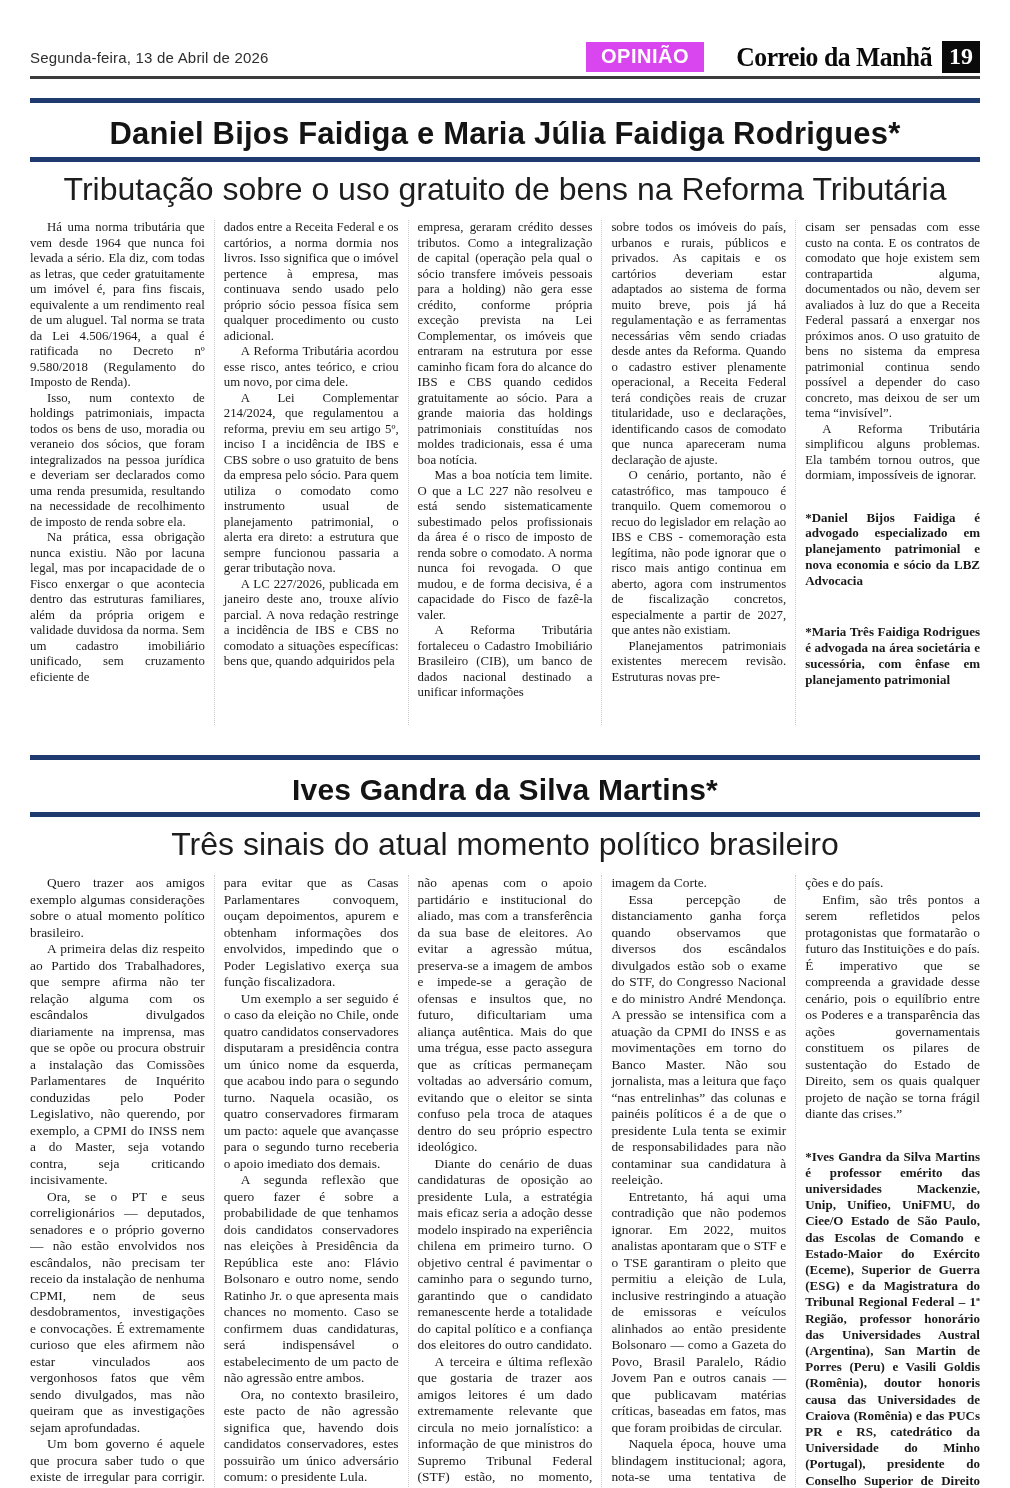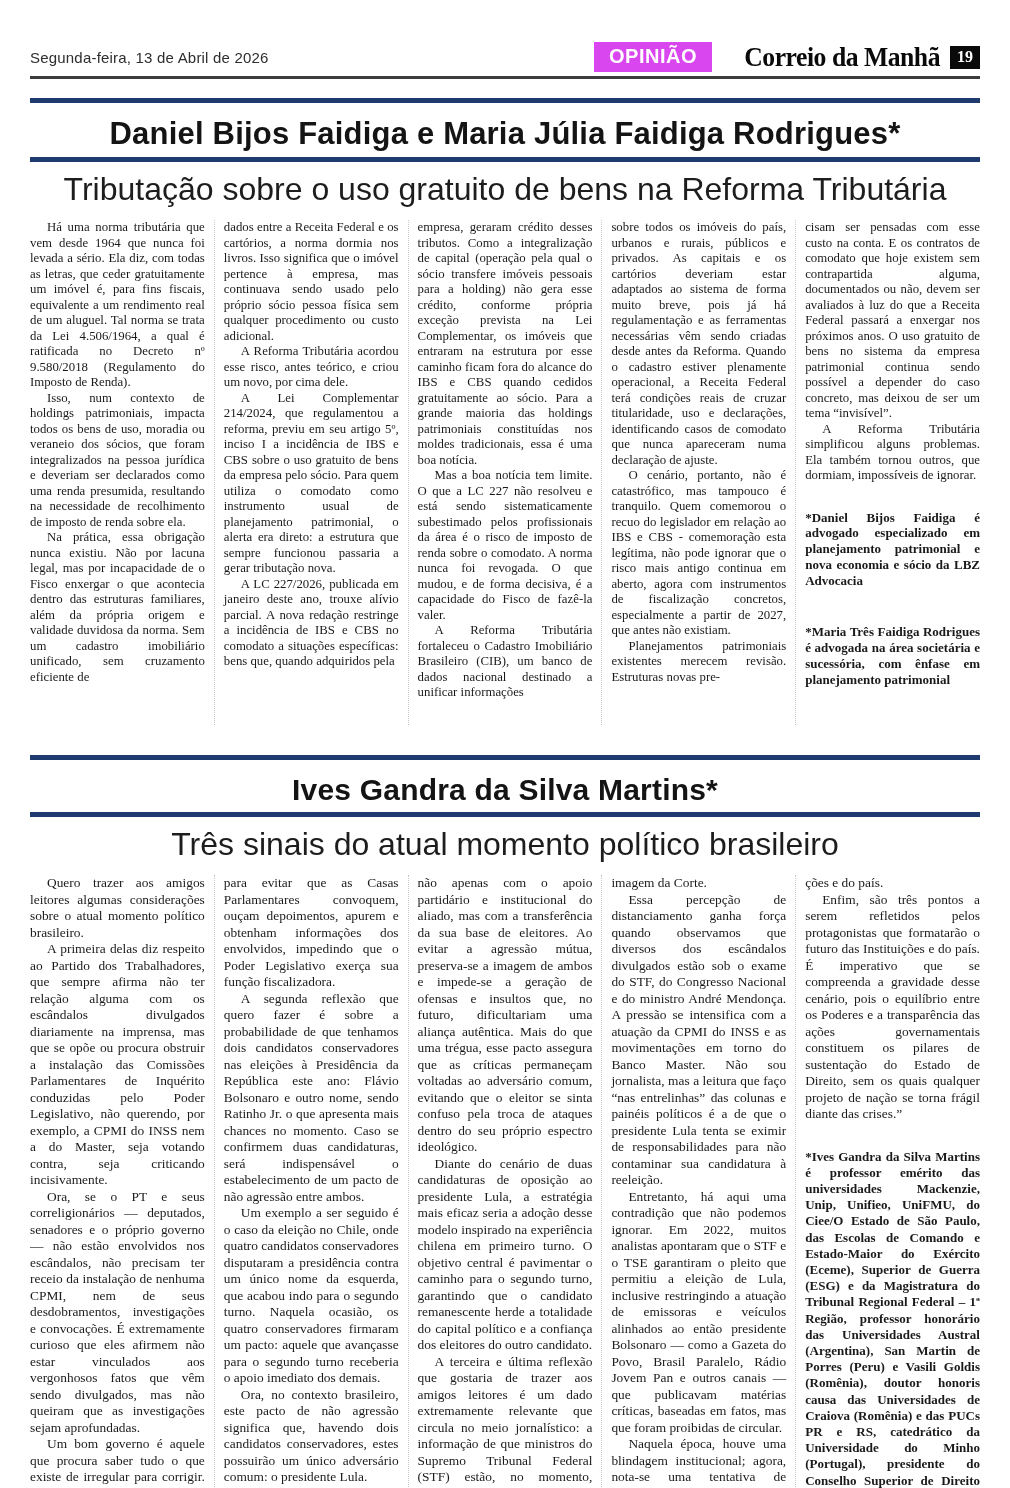--- a/index.html
+++ b/index.html
@@ -8,21 +8,21 @@
   .page{padding:44px 30px 0 30px;width:950px;}
 
   
   .topbar{display:flex;align-items:center;height:26px;}
   .date{flex:1;font-family:"Liberation Sans",sans-serif;font-size:15px;color:#2e2e2e;letter-spacing:.2px;}
   .section-box{background:#0a0a0a;color:#fff;font-family:"Liberation Sans",sans-serif;
                font-weight:bold;font-size:20px;letter-spacing:.5px;padding:3px 15px 4px;margin-right:22px;}
   .masthead{font-family:"Liberation Serif",serif;font-weight:bold;font-size:27px;color:#0a0a0a;
             letter-spacing:-0.5px;transform:scaleX(.95);transform-origin:right;}
   .pagenum-box{background:#0f0f0f;color:#fff;font-family:"Liberation Serif",serif;font-weight:bold;
-               font-size:16px;padding:2px 7px 3px;margin-left:10px;}
+               font-size:24px;padding:2px 7px 3px;margin-left:10px;}
   .toprule{height:3px;background:#3c3c3c;margin-top:6px;}
 
   
   .article{margin-top:19px;}
   .article.second{margin-top:30px;}
   .bar{height:5px;}
   .byline{font-family:"Liberation Sans",sans-serif;font-weight:bold;text-align:center;
           color:#141414;font-size:31px;padding:13px 0 5px;letter-spacing:.2px;}
   .article.second .byline{font-size:30px;}
   .art-title{font-family:"Liberation Sans",sans-serif;font-weight:500;text-align:center;
@@ -92,29 +92,29 @@
       </div>
   </div>
 
   <div class="article second">
     <div class="bar" style="background: rgb(30, 58, 110);"></div>
     <div class="byline">Ives Gandra da Silva Martins*</div>
     <div class="bar" style="background: rgb(30, 58, 110);"></div>
     <div class="art-title">Três sinais do atual momento político brasileiro</div>
     <div class="cols">
         <div class="col">
-          <p class="p-indent">Quero trazer aos amigos leitores algumas considerações sobre o atual momento político brasileiro.</p>
+          <p class="p-indent">Quero trazer aos amigos exemplo algumas considerações sobre o atual momento político brasileiro.</p>
           <p class="p-indent">A primeira delas diz respeito ao Partido dos Trabalhadores, que sempre afirma não ter relação alguma com os escândalos divulgados diariamente na imprensa, mas que se opõe ou procura obstruir a instalação das Comissões Parlamentares de Inquérito conduzidas pelo Poder Legislativo, não querendo, por exemplo, a CPMI do INSS nem a do Master, seja votando contra, seja criticando incisivamente.</p>
           <p class="p-indent">Ora, se o PT e seus correligionários — deputados, senadores e o próprio governo — não estão envolvidos nos escândalos, não precisam ter receio da instalação de nenhuma CPMI, nem de seus desdobramentos, investigações e convocações. É extremamente curioso que eles afirmem não estar vinculados aos vergonhosos fatos que vêm sendo divulgados, mas não queiram que as investigações sejam aprofundadas.</p>
           <p class="p-indent">Um bom governo é aquele que procura saber tudo o que existe de irregular para corrigir. Este é, pois, o primeiro aspecto que quero trazer: a minha perplexidade diante do fato de o governo e seus apoiadores negarem qualquer envolvimento com os escândalos noticiados, mas, ao mesmo tempo, trabalharem e atuarem firmemente</p>
         </div>
         <div class="col">
           <p class="p-cont">para evitar que as Casas Parlamentares convoquem, ouçam depoimentos, apurem e obtenham informações dos envolvidos, impedindo que o Poder Legislativo exerça sua função fiscalizadora.</p>
+          <p class="p-indent">Um exemplo a ser seguido é o caso da eleição no Chile, onde quatro candidatos conservadores disputaram a presidência contra um único nome da esquerda, que acabou indo para o segundo turno. Naquela ocasião, os quatro conservadores firmaram um pacto: aquele que avançasse para o segundo turno receberia o apoio imediato dos demais.</p>
           <p class="p-indent">A segunda reflexão que quero fazer é sobre a probabilidade de que tenhamos dois candidatos conservadores nas eleições à Presidência da República este ano: Flávio Bolsonaro e outro nome, sendo Ratinho Jr. o que apresenta mais chances no momento. Caso se confirmem duas candidaturas, será indispensável o estabelecimento de um pacto de não agressão entre ambos.</p>
-          <p class="p-indent">Um exemplo a ser seguido é o caso da eleição no Chile, onde quatro candidatos conservadores disputaram a presidência contra um único nome da esquerda, que acabou indo para o segundo turno. Naquela ocasião, os quatro conservadores firmaram um pacto: aquele que avançasse para o segundo turno receberia o apoio imediato dos demais.</p>
           <p class="p-indent">Ora, no contexto brasileiro, este pacto de não agressão significa que, havendo dois candidatos conservadores, estes possuirão um único adversário comum: o presidente Lula.</p>
           <p class="p-indent">Este pacto é fundamental para garantir que o candidato que avançar para o segundo turno conte</p>
         </div>
         <div class="col">
           <p class="p-cont">não apenas com o apoio partidário e institucional do aliado, mas com a transferência da sua base de eleitores. Ao evitar a agressão mútua, preserva-se a imagem de ambos e impede-se a geração de ofensas e insultos que, no futuro, dificultariam uma aliança autêntica. Mais do que uma trégua, esse pacto assegura que as críticas permaneçam voltadas ao adversário comum, evitando que o eleitor se sinta confuso pela troca de ataques dentro do seu próprio espectro ideológico.</p>
           <p class="p-indent">Diante do cenário de duas candidaturas de oposição ao presidente Lula, a estratégia mais eficaz seria a adoção desse modelo inspirado na experiência chilena em primeiro turno. O objetivo central é pavimentar o caminho para o segundo turno, garantindo que o candidato remanescente herde a totalidade do capital político e a confiança dos eleitores do outro candidato.</p>
           <p class="p-indent">A terceira e última reflexão que gostaria de trazer aos amigos leitores é um dado extremamente relevante que circula no meio jornalístico: a informação de que ministros do Supremo Tribunal Federal (STF) estão, no momento, decepcionados com o governo Lula. O movimento parece ser de autoproteção: os magistrados buscam se afastar de qualquer responsabilidade direta pelos rumos da gestão federal para preservar a</p>
         </div>
         <div class="col">
           <p class="p-cont">imagem da Corte.</p>

